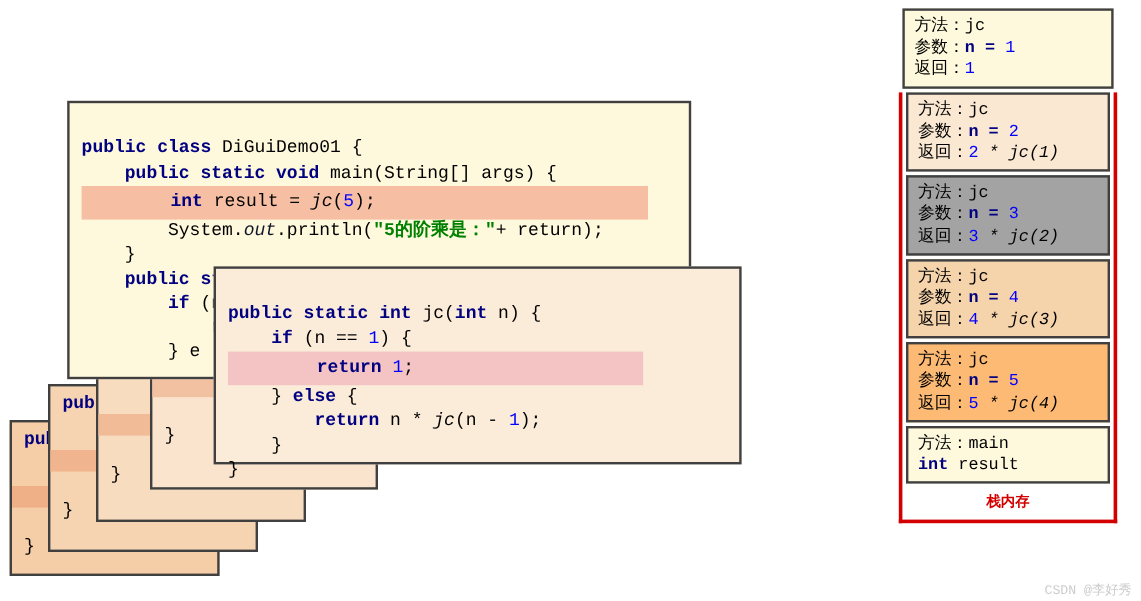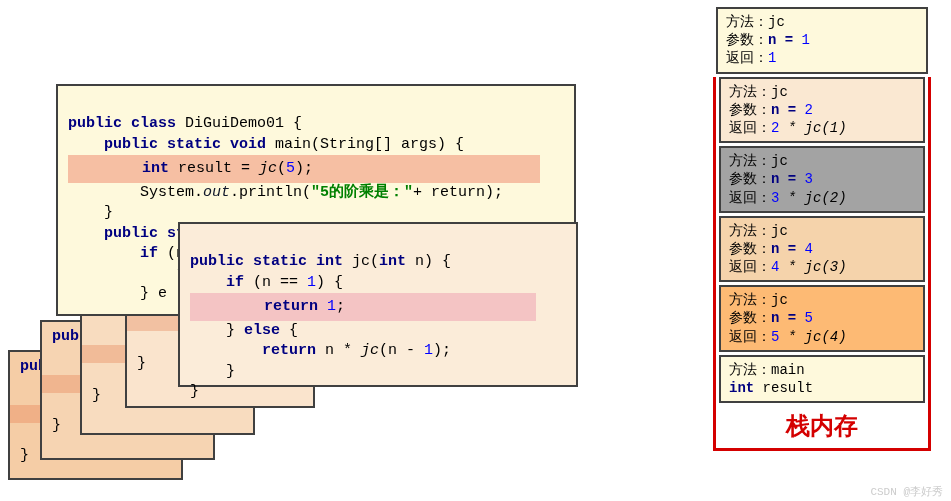--- a/index.html
+++ b/index.html
@@ -40,21 +40,21 @@
     display: inline-block;
     padding: 4px 2px;
   }
   .hl-red { background: #f4c4c4; }
 
   
   .stack-wrap {
     position: absolute;
     right: 20px;
     top: 4px;
-    width: 218px;
+    width: 182px;
   }
   .stack-border {
     border: 3px solid #d40000;
     border-top: none;
   }
   .stack-cell {
     border: 2px solid #404040;
     padding: 4px 8px;
     margin: 3px;
     font-size: 14px;
@@ -63,21 +63,21 @@
   }
   .c0 { background: #fef9dc; }
   .c1 { background: #fae8d2; }
   .c2 { background: #a3a3a3; }
   .c3 { background: #f5d3ab; }
   .c4 { background: #fdba74; }
   .stack-title {
     text-align: center;
     color: #d40000;
     font-weight: bold;
-    font-size: 24px;
+    font-size: 12px;
     padding: 4px 0 6px 0;
     font-family: "Microsoft YaHei", sans-serif;
   }
   .watermark {
     position: absolute;
     right: 8px;
     bottom: 2px;
     color: #cccccc;
     font-size: 11px;
     font-family: Liberation Mono, monospace;
@@ -112,21 +112,21 @@
     <span class="kw">public static void</span><span> main(String[] args) {</span>
 <span class="hl">        <span class="kw">int</span><span> result = </span><span class="fn">jc</span><span>(</span><span class="num">5</span><span>);</span>                         </span>
         <span>System.</span><span class="out">out</span><span>.println(</span><span class="str">"5的阶乘是："</span><span>+ return);</span>
     <span>}</span>
     <span class="kw">public static int</span><span> jc(</span><span class="kw">int</span><span> n) {</span>
         <span class="kw">if</span><span> (n ==</span>
             <span>retu</span>
         <span>} e</span>
 </div>
 
-<div class="panel" style="left:178px; top:222px; width:400px; height:165px; z-index:6; background:#fbecd9;">
+<div class="panel" style="left:178px; top:222px; width:440px; height:165px; z-index:6; background:#fbecd9;">
 <span class="kw">public static int</span><span> jc(</span><span class="kw">int</span><span> n) {</span>
     <span class="kw">if</span><span> (n == </span><span class="num">1</span><span>) {</span>
 <span class="hl hl-red">        <span class="kw">return </span><span class="num">1</span><span>;</span>                     </span>
     <span>}</span><span class="kw"> else </span><span>{</span>
         <span class="kw">return</span><span> n * </span><span class="fn">jc</span><span>(n - </span><span class="num">1</span><span>);</span>
     <span>}</span>
 <span>}</span>
 </div>
 
 <div class="stack-wrap">

